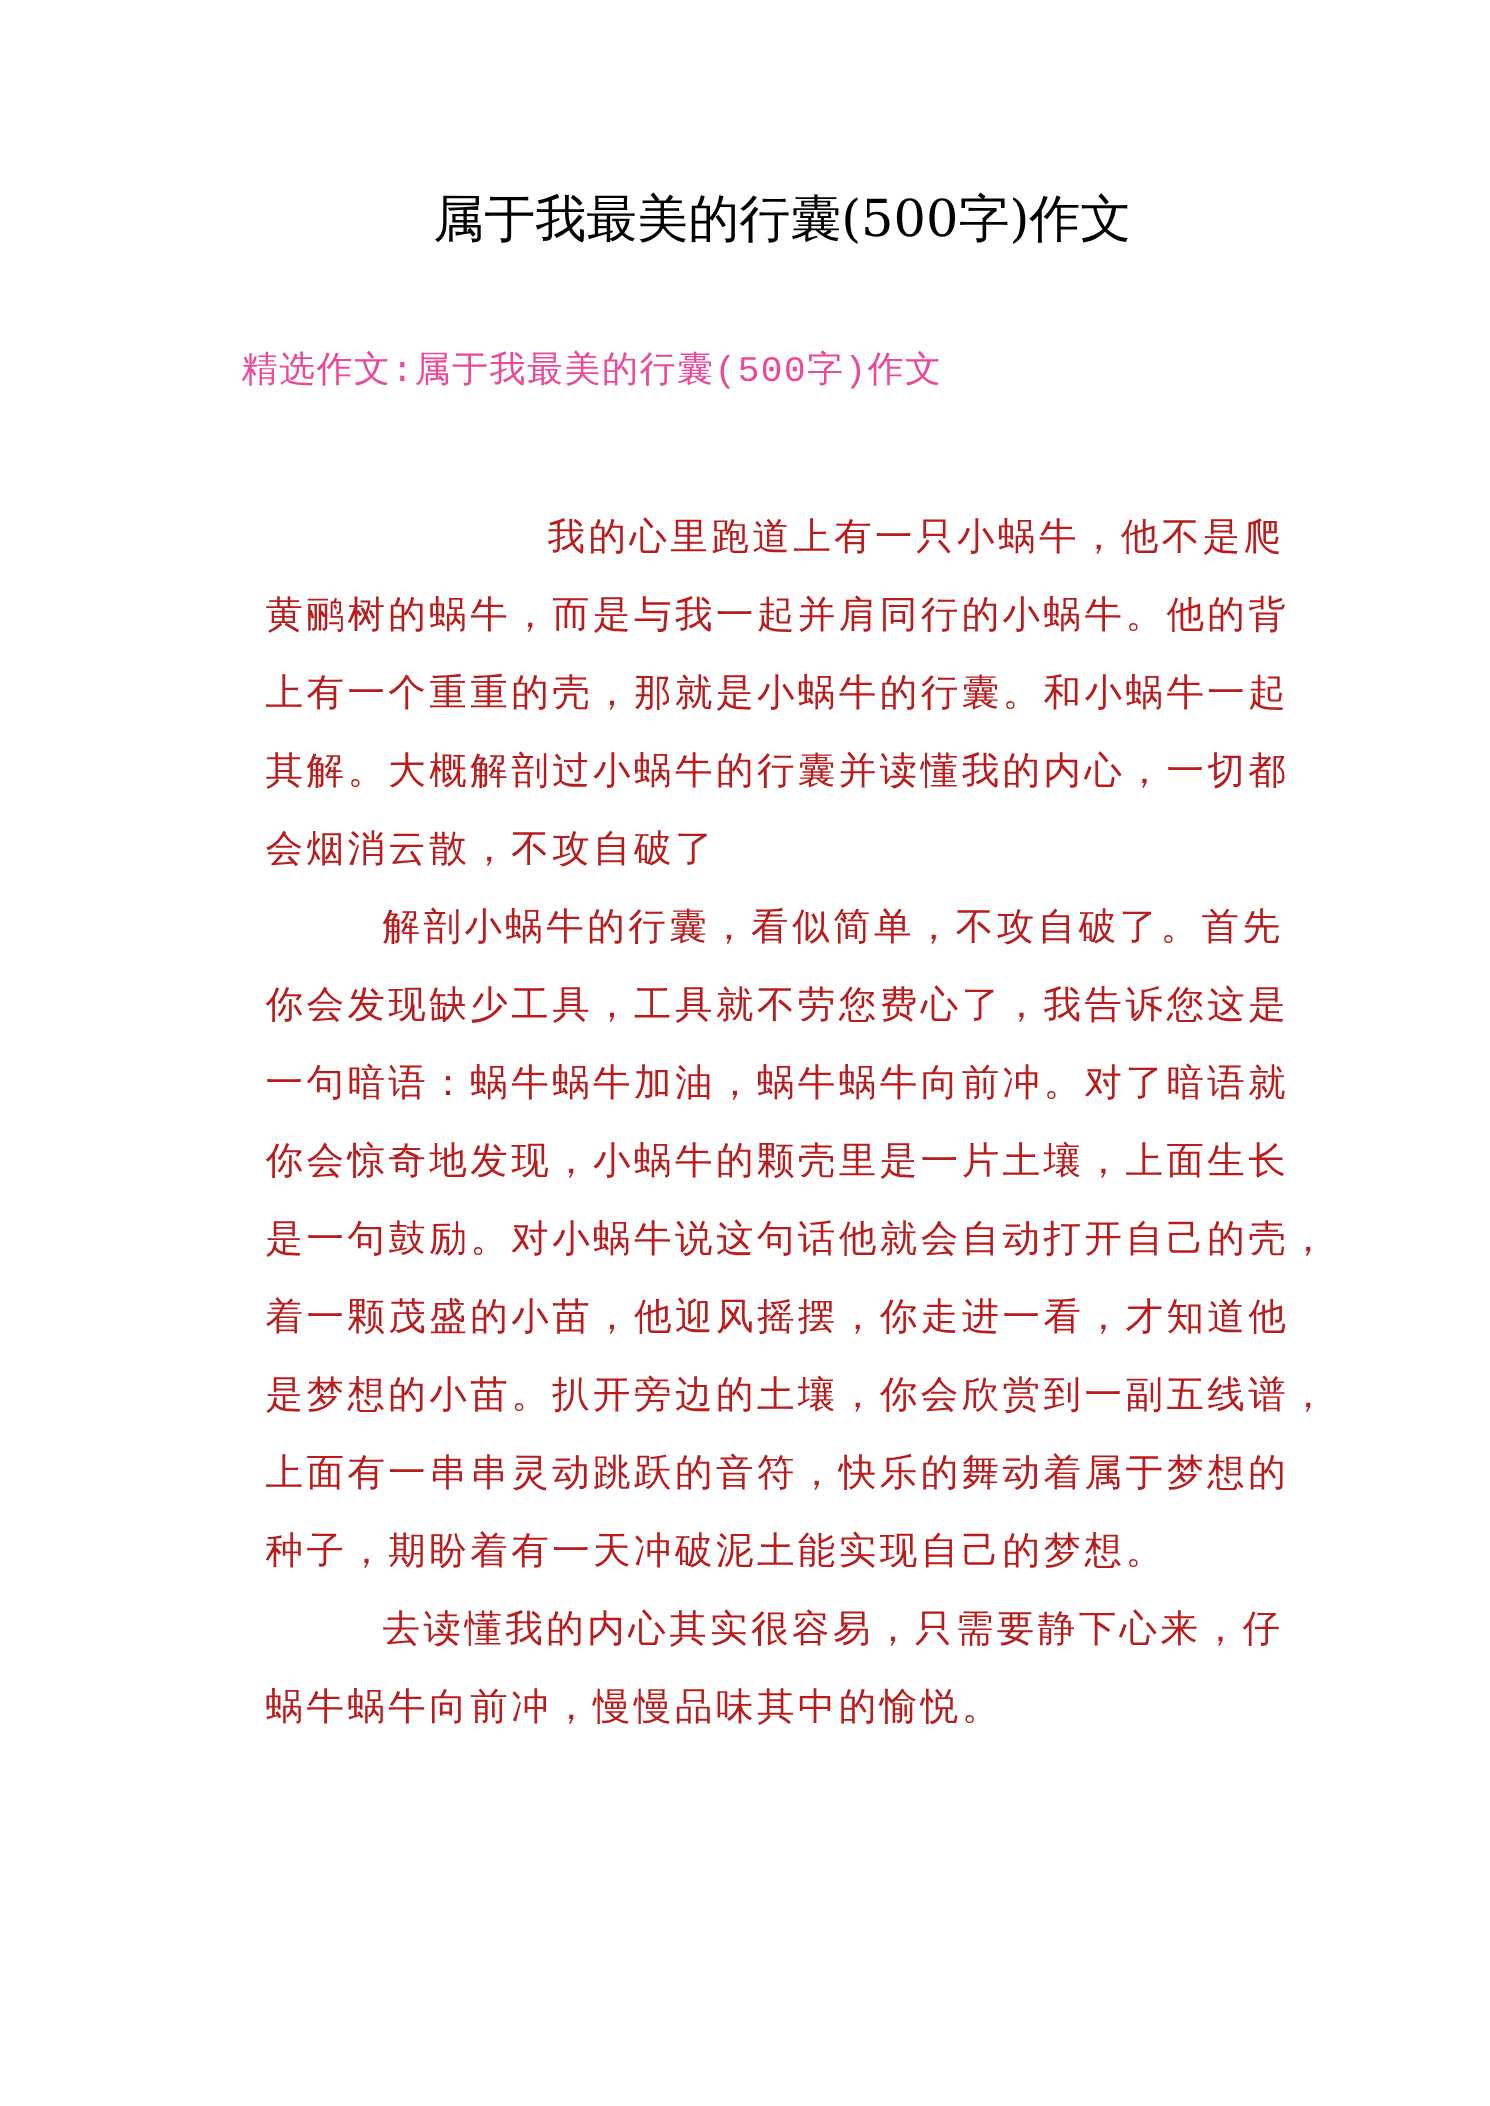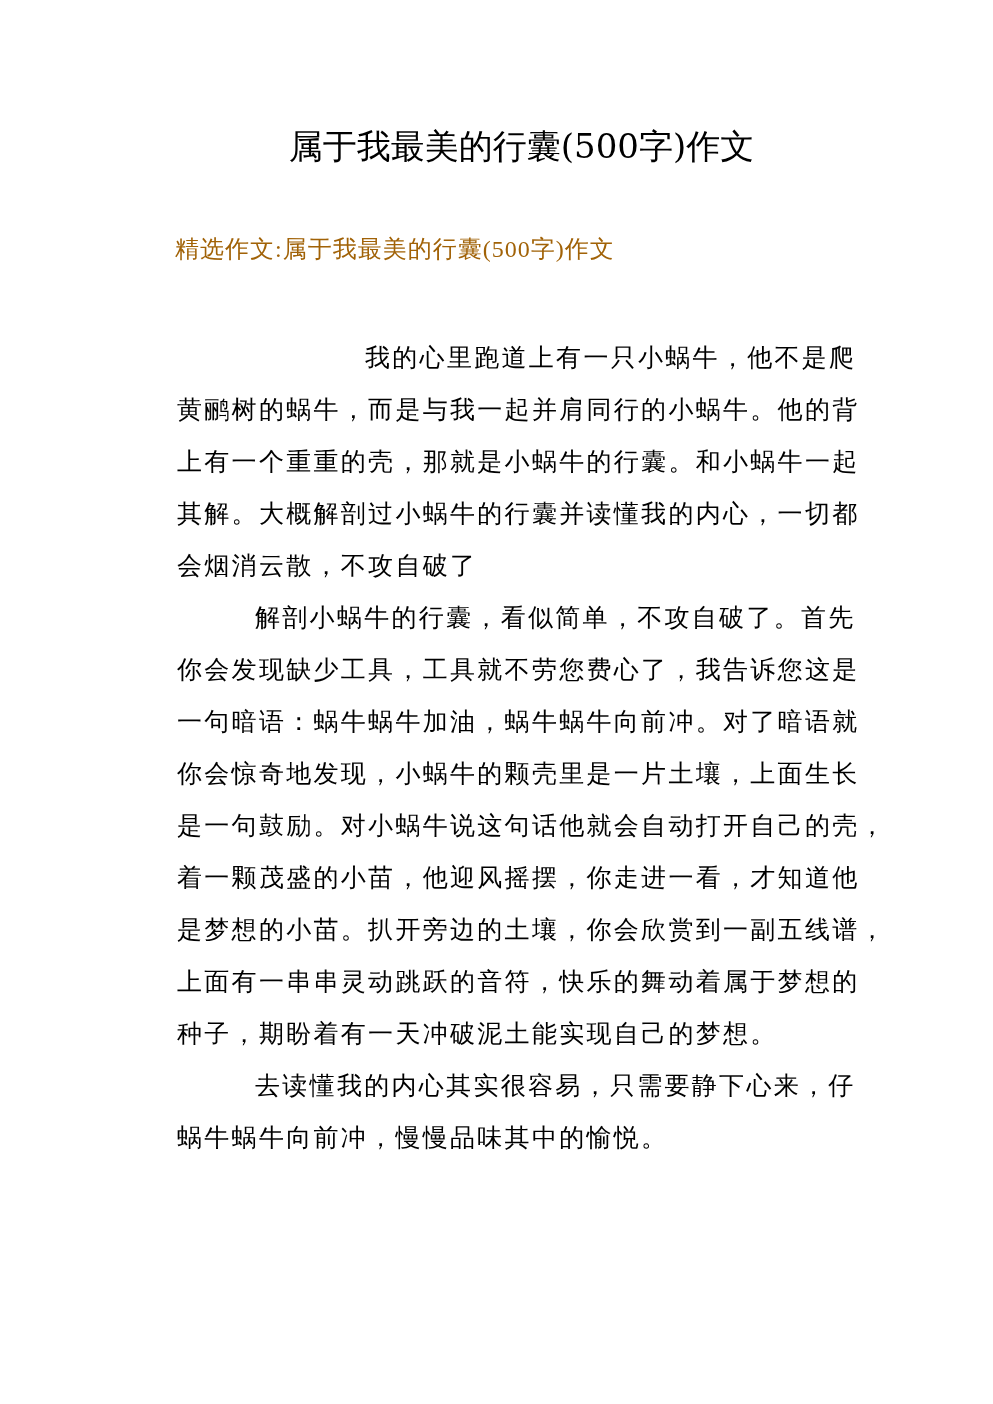--- a/index.html
+++ b/index.html
@@ -30,37 +30,37 @@
     font-family: "DejaVu Serif", "Liberation Serif", serif;
     font-size: 34px;
     line-height: 48px;
     color: #000000;
     letter-spacing: 0px;
     margin: 0;
     font-weight: normal;
   }
   .subtitle {
     position: absolute;
-    left: 150px;
+    left: 136px;
     top: 229px;
-    font-family: Liberation Serif, serif;
+    font-family: Liberation Mono, monospace;
     font-size: 24px;
     line-height: 40px;
-    color: #a16207;
+    color: #ec4899;
     letter-spacing: 1px;
     white-space: nowrap;
   }
   .body-text {
     position: absolute;
     left: 152px;
     top: 332px;
     width: 690px;
     font-family: "DejaVu Sans", "Liberation Sans", sans-serif;
     font-size: 25px;
-    color: #000000;
+    color: #b91c1c;
   }
   .line {
     height: 52px;
     line-height: 52px;
     white-space: nowrap;
     letter-spacing: 2.3px;
   }
   .indent-large { padding-left: 188px; }
   .indent-small { padding-left: 78px; }
 </style>

